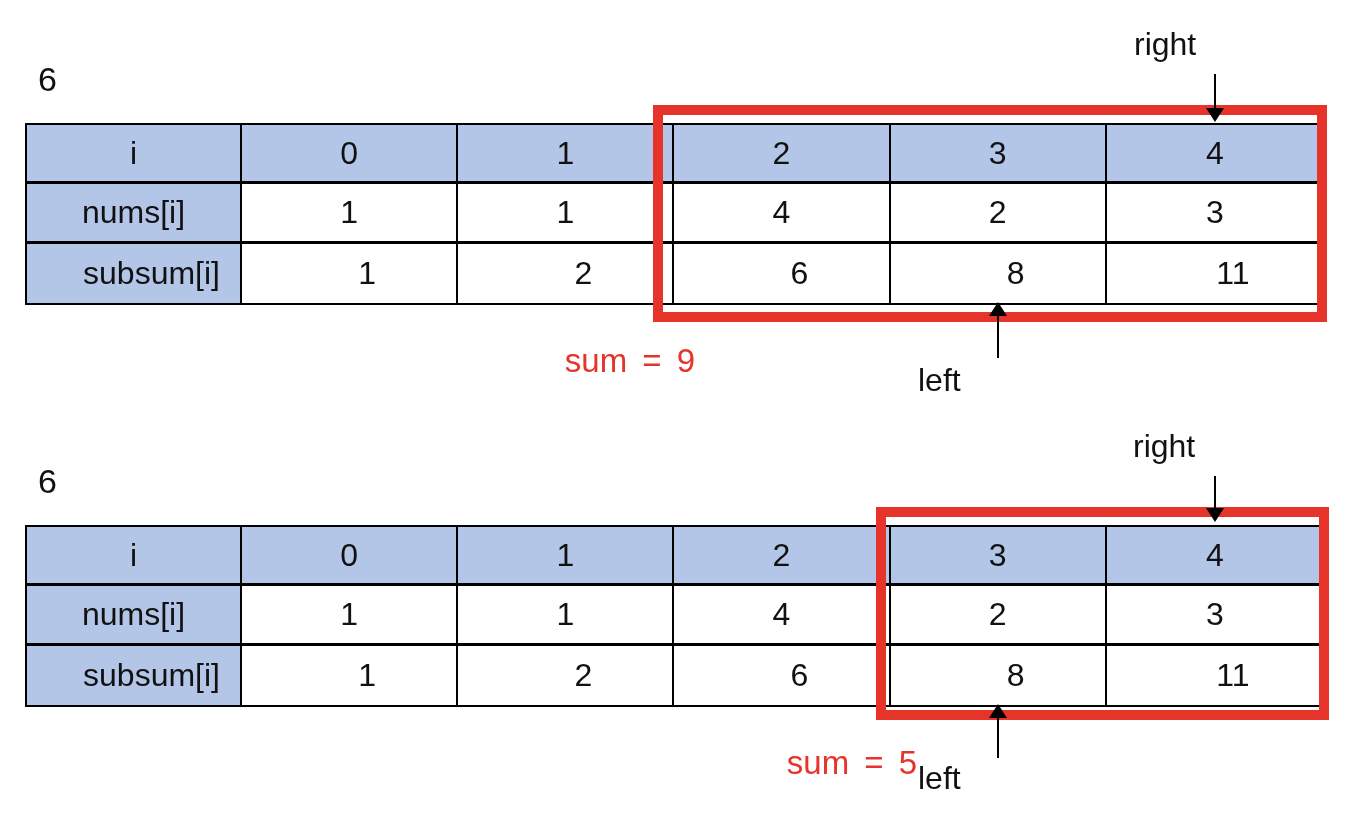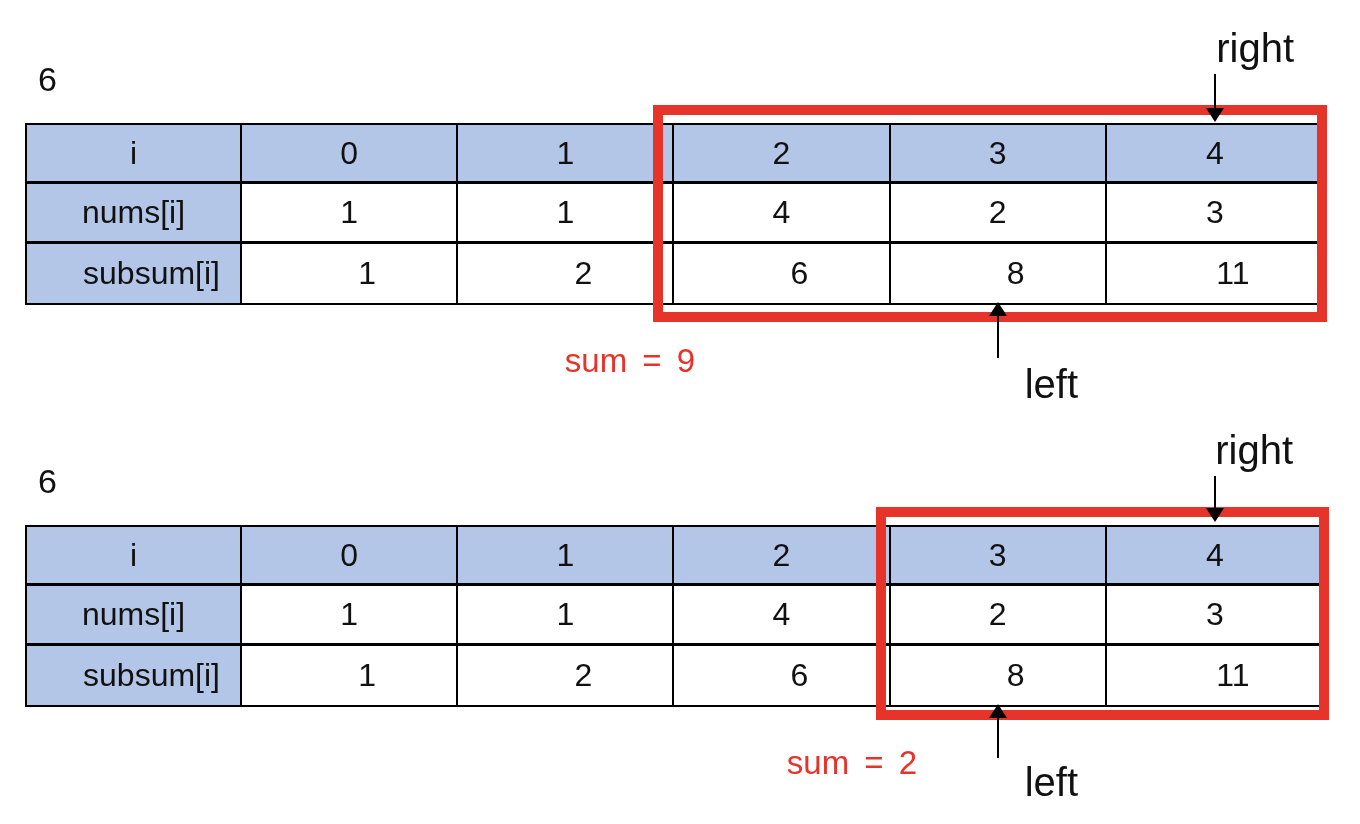--- a/index.html
+++ b/index.html
@@ -23,21 +23,21 @@
   .cell:nth-child(6n){border-right:none;}
   .cell:nth-last-child(-n+6){border-bottom:none;padding-left:36px;}
   .cell.head{background:var(--hdr,#b4c6e7);}
   
   .win{
     position:absolute;border:10px solid var(--red,#e6342b);
     box-sizing:border-box;background:transparent;z-index:5;
   }
   
   .case-label{position:absolute;font-size:34px;}
-  .ptr-label{position:absolute;width:160px;text-align:right;font-size:40px;z-index:7;}
+  .ptr-label{position:absolute;width:160px;text-align:left;font-size:32px;z-index:7;}
   .sum-label{position:absolute;width:170px;text-align:center;font-size:33px;word-spacing:6px;color:var(--red,#e6342b);z-index:7;}
   
   .shaft{position:absolute;width:2px;background:#000;z-index:6;}
   .head-down{position:absolute;width:0;height:0;border-left:9px solid transparent;border-right:9px solid transparent;border-top:14px solid #000;z-index:6;}
   .head-up{position:absolute;width:0;height:0;border-left:9px solid transparent;border-right:9px solid transparent;border-bottom:14px solid #000;z-index:6;}
 
   
   #fig1 .case-label{left:38px;top:60px;}
   #fig1 .tbl{left:25px;top:123px;}
   #fig1 .win{left:653px;top:105px;width:674px;height:217px;}
@@ -130,16 +130,16 @@
     <div class="win"></div>
 
     <div class="ptr-label right-label">right</div>
     <div class="shaft right-shaft"></div>
     <div class="head-down right-head"></div>
 
     <div class="head-up left-head"></div>
     <div class="shaft left-shaft"></div>
     <div class="ptr-label left-label">left</div>
 
-    <div class="sum-label">sum = 2</div>
+    <div class="sum-label">sum = 5</div>
   </div>
 
 </div>
 
 </body></html>

